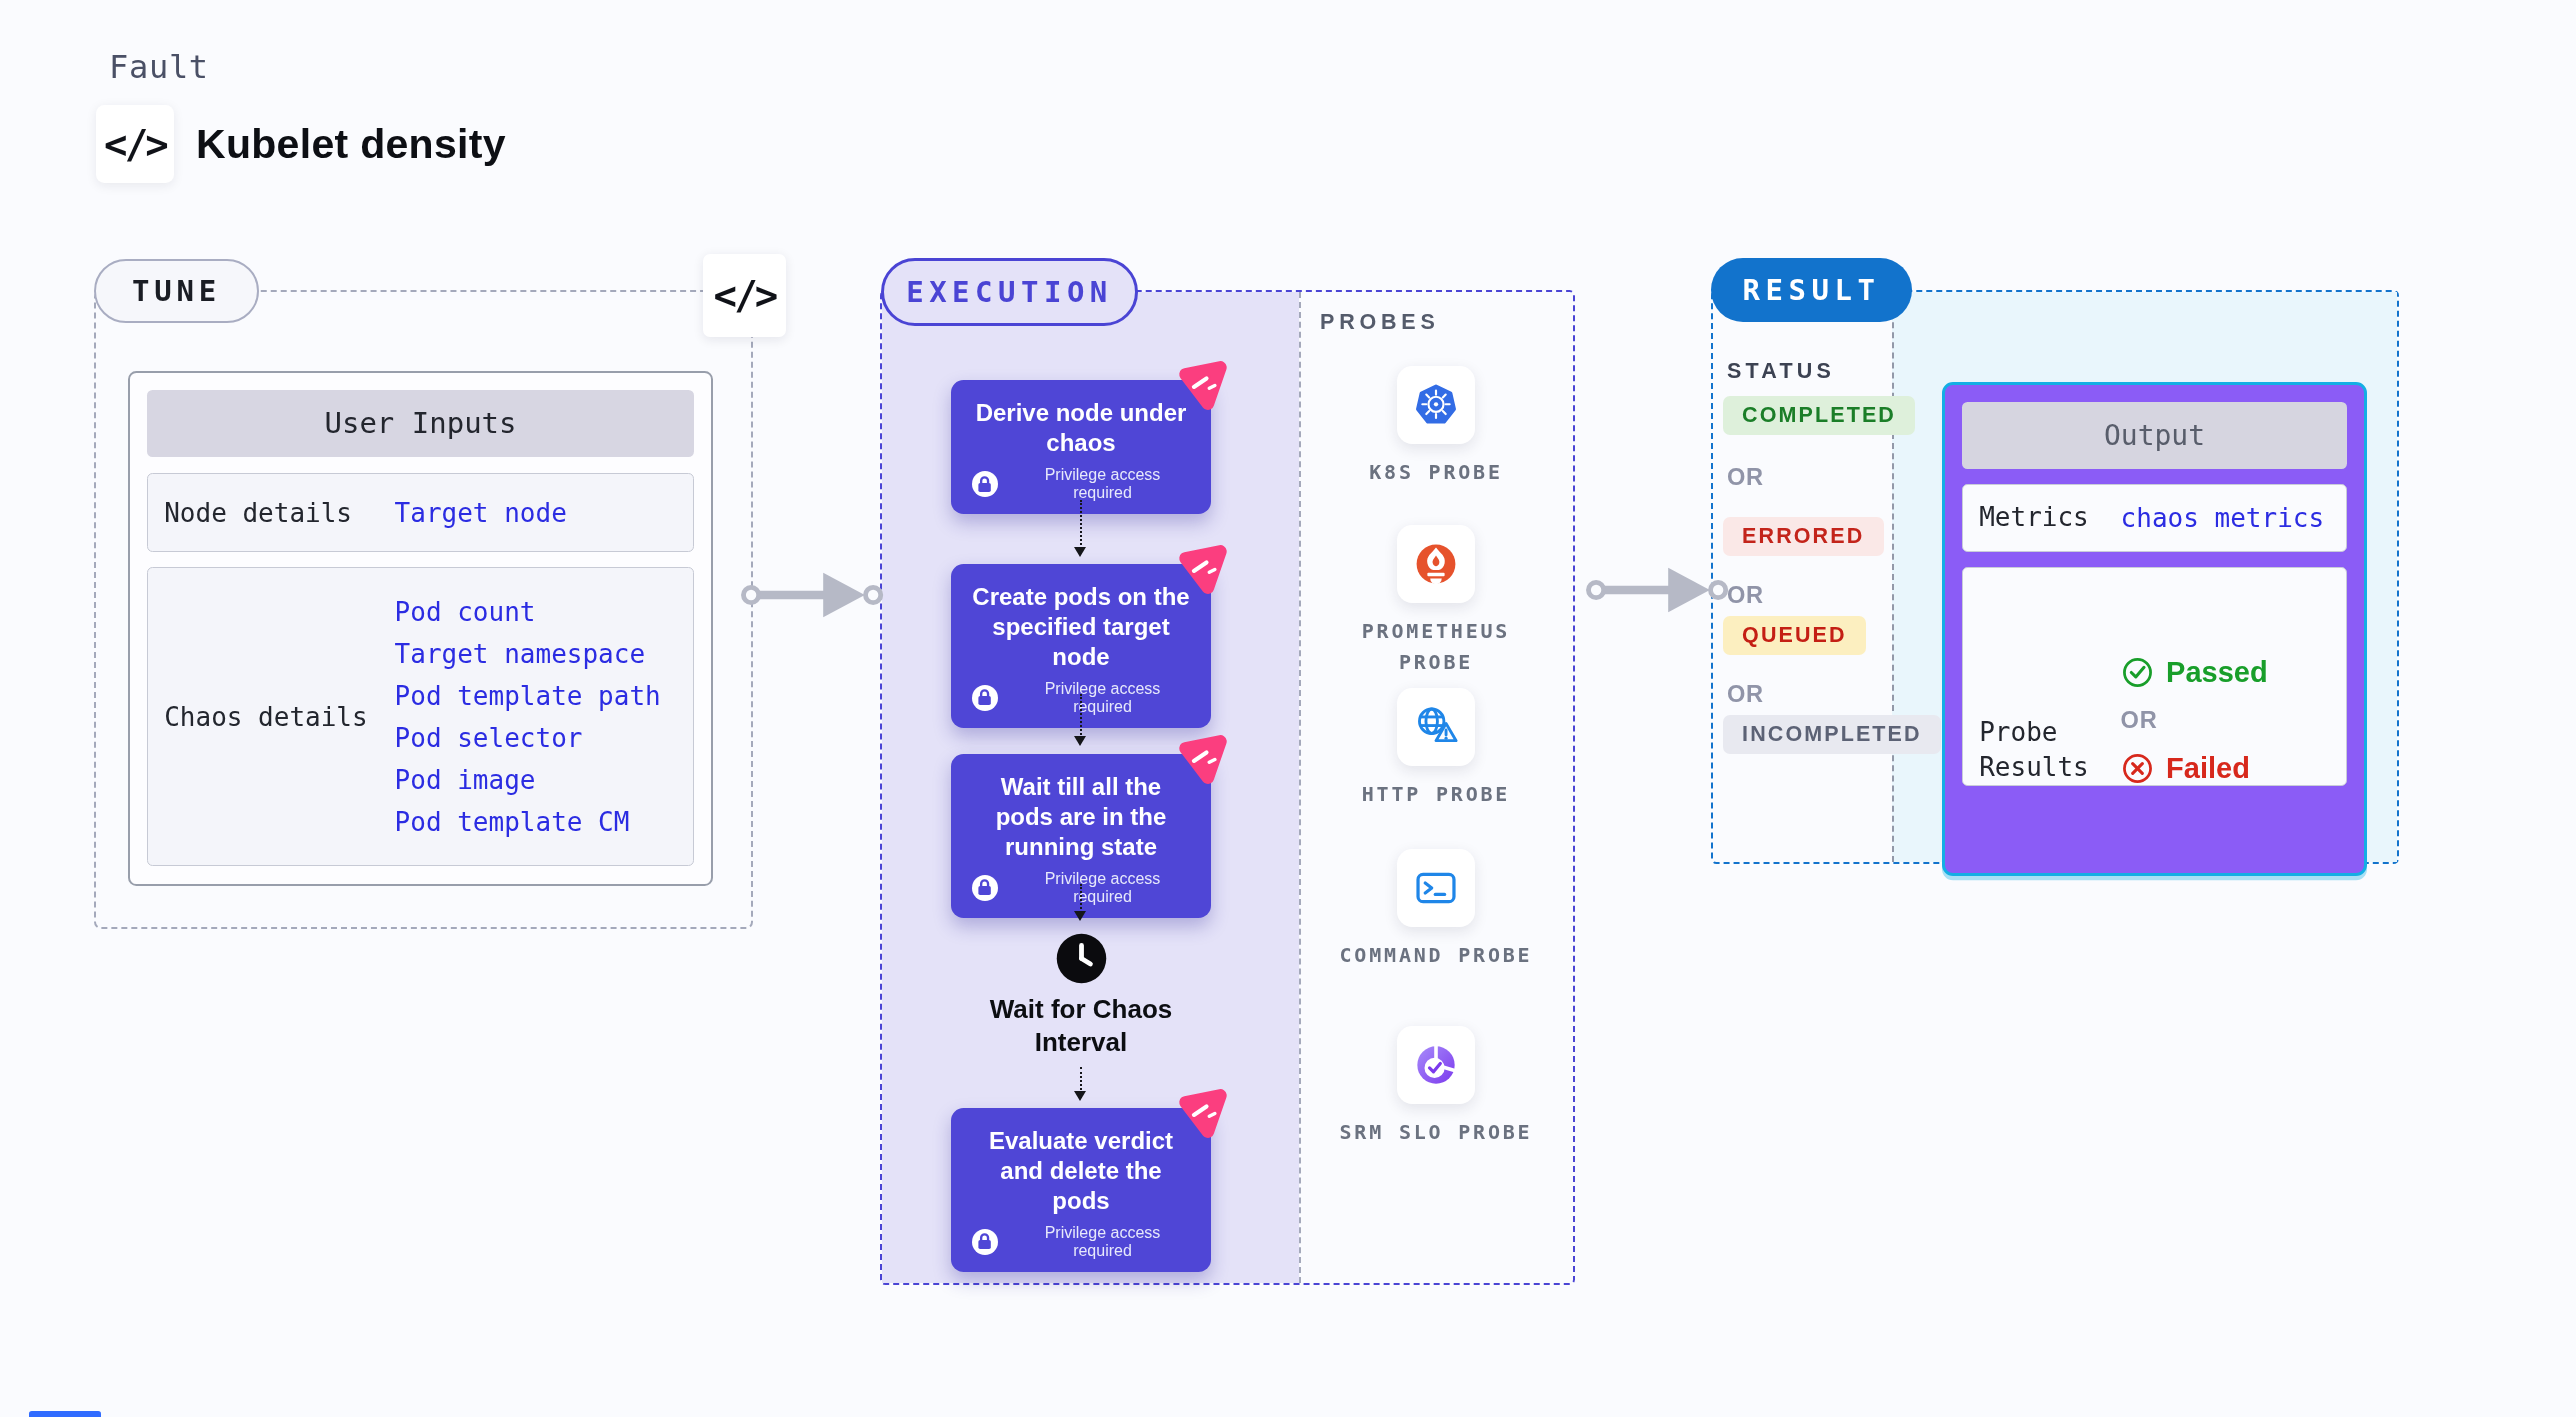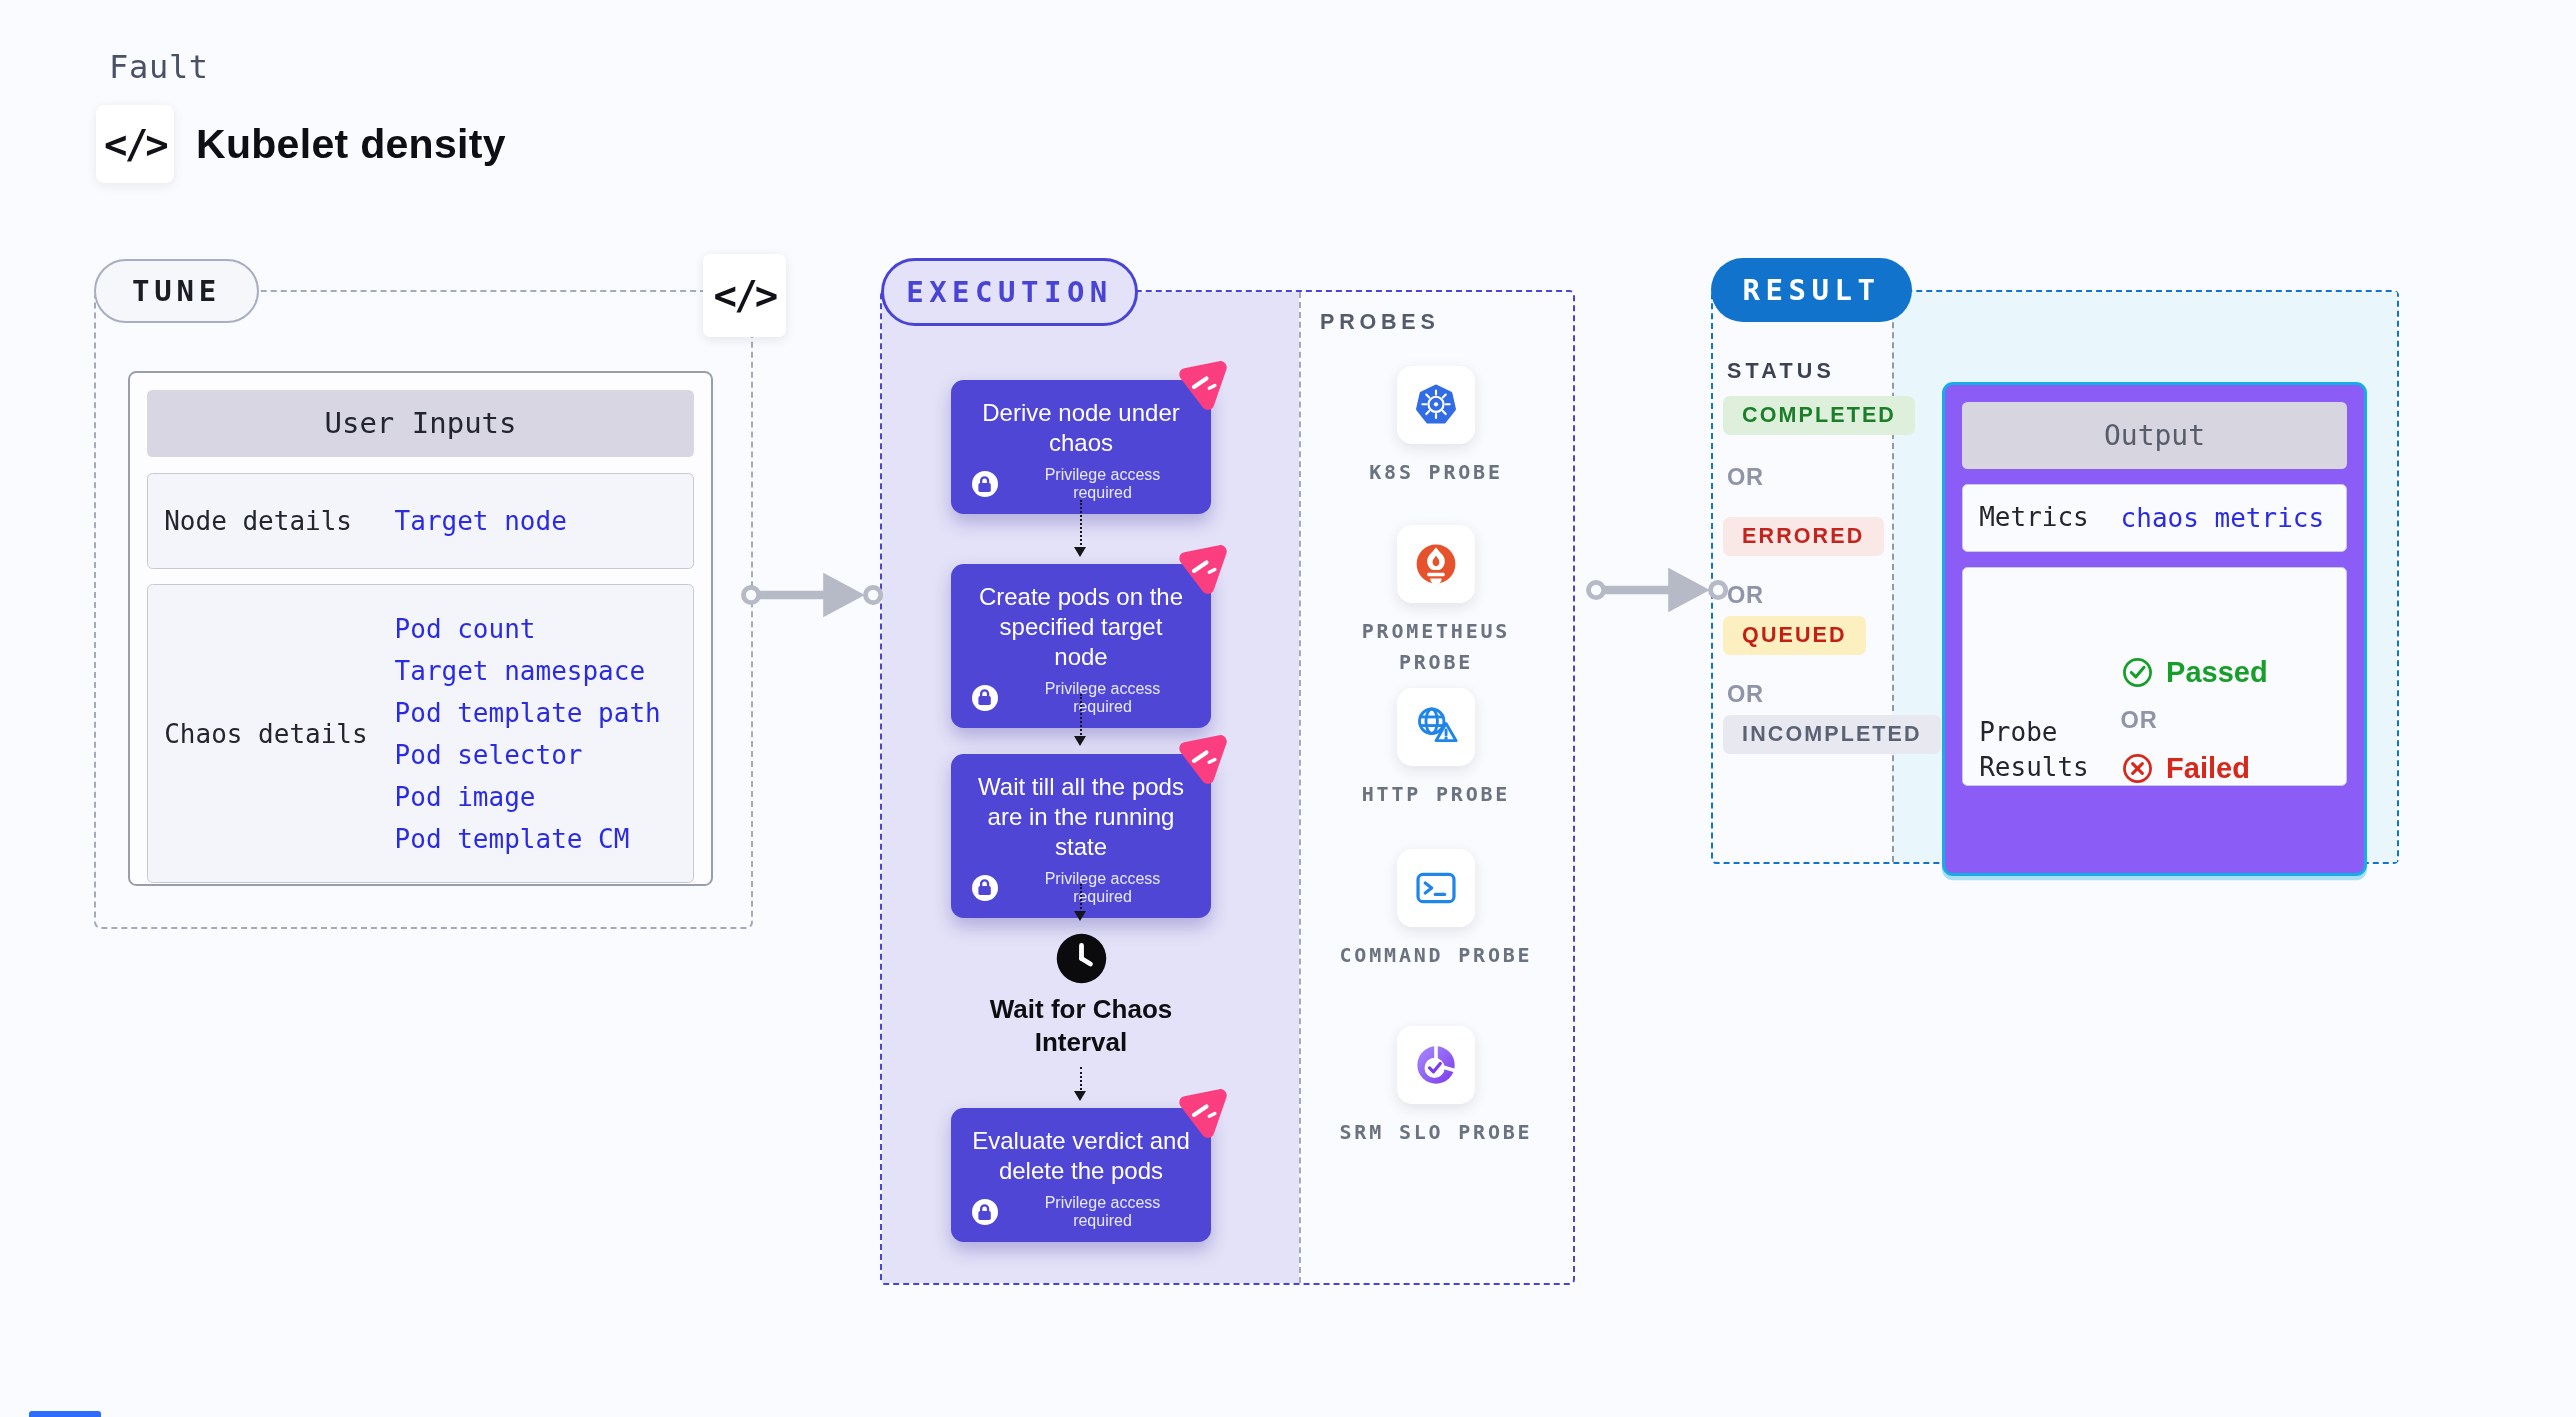--- a/index.html
+++ b/index.html
@@ -28,38 +28,38 @@
 
   
   .box-tune{left:94px;top:290px;width:655px;height:635px;border:2.1px dashed #a4a9bb;border-radius:7px;}
   .corner-code{left:703px;top:254px;width:83px;height:83px;background:#ffffff;border-radius:7px;
                box-shadow:0 2.8px 11px rgba(20,24,50,.09);display:flex;align-items:center;justify-content:center;z-index:4;}
   .ui-card{left:128px;top:371px;width:585px;height:515px;background:#fdfdff;border:2.1px solid #989eab;
            border-radius:8.3px;padding:16.6px;box-sizing:border-box;z-index:2;}
   .ui-head{height:67px;background:#d7d6e2;border-radius:5.5px;display:flex;align-items:center;justify-content:center;
            font-family:"DejaVu Sans Mono",monospace;font-size:29px;color:#23262e;}
   .ui-row{border:1.4px solid #c7cad5;background:#f4f5fa;border-radius:5.5px;display:flex;align-items:center;box-sizing:border-box;}
-  .ui-row1{margin-top:16.6px;height:96px;}
+  .ui-row1{margin-top:16.6px;height:79px;}
   .ui-row2{margin-top:15.2px;height:299px;}
   .ui-label{font-family:"DejaVu Sans Mono",monospace;font-size:26px;color:#23262e;padding-left:16.6px;width:247px;box-sizing:border-box;flex:none;}
   .ui-link{font-family:"DejaVu Sans Mono",monospace;font-size:26px;color:#2b2ce2;cursor:pointer;}
   .links-col{display:flex;flex-direction:column;}
   .links-col .ui-link{font-size:26px;line-height:42px;}
 
   
   .flow-arrow{z-index:3;}
 
   
   .box-exec{left:880px;top:290px;width:691px;height:991px;border:2.8px dashed #4a44d4;border-radius:5.5px;}
   .exec-left-bg{position:absolute;left:0;top:0;bottom:0;width:417px;background:#e4e2f8;}
   .exec-sep{position:absolute;left:417px;top:0;bottom:0;width:0;border-left:2.1px dashed #a4a9bb;}
   .step-card{position:absolute;left:69px;width:260px;background:#4f46d6;border-radius:12.5px;
              box-shadow:0 8.3px 18px rgba(43,37,150,.28);color:#ffffff;text-align:center;
              padding:18px 21px 12.5px;box-sizing:border-box;}
-  .step-title{font-size:24px;font-weight:normal;line-height:1.24;}
+  .step-title{font-size:24px;font-weight:bold;line-height:1.24;}
   .step-badge-row{margin-top:8.3px;display:flex;align-items:center;justify-content:center;gap:17px;}
   .lock-circle{width:26px;height:26px;border-radius:50%;background:#ffffff;display:flex;align-items:center;justify-content:center;flex:none;}
   .priv-text{font-size:16px;color:#e7e9fb;font-weight:500;}
   .litmus-badge{position:absolute;top:-21px;right:-22px;width:60px;height:60px;}
   .dotline{position:absolute;width:0;border-left:2.8px dotted #15161a;}
   .dotline:after{content:"";position:absolute;left:-7.6px;bottom:-9.7px;border:6.2px solid transparent;border-top:10.4px solid #15161a;}
   .clock-wrap{position:absolute;left:172px;width:55px;height:55px;}
   .wait-label{position:absolute;left:69px;width:260px;text-align:center;font-size:26px;font-weight:bold;color:#0c0e12;line-height:1.28;}
   .probes-label{position:absolute;left:438px;top:18px;font-size:21.5px;font-weight:bold;color:#545b6b;letter-spacing:4.8px;}
   .probe{position:absolute;left:417px;width:274px;display:flex;flex-direction:column;align-items:center;}

